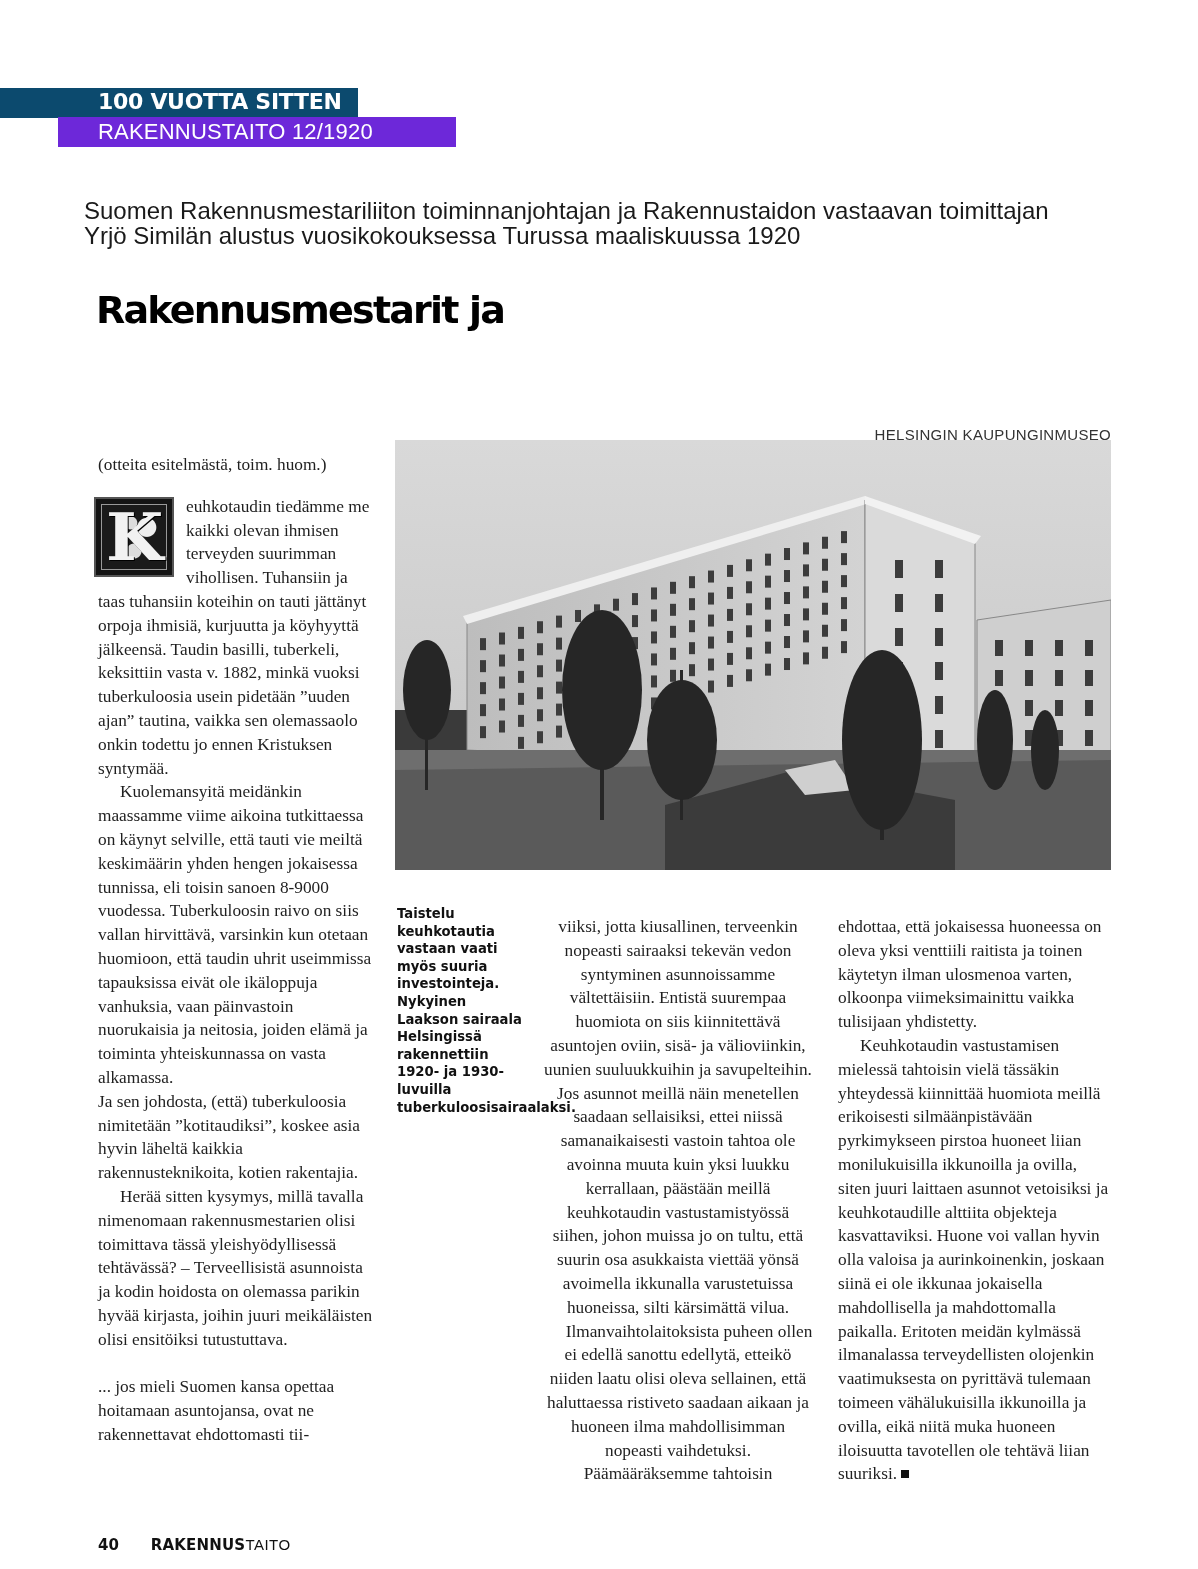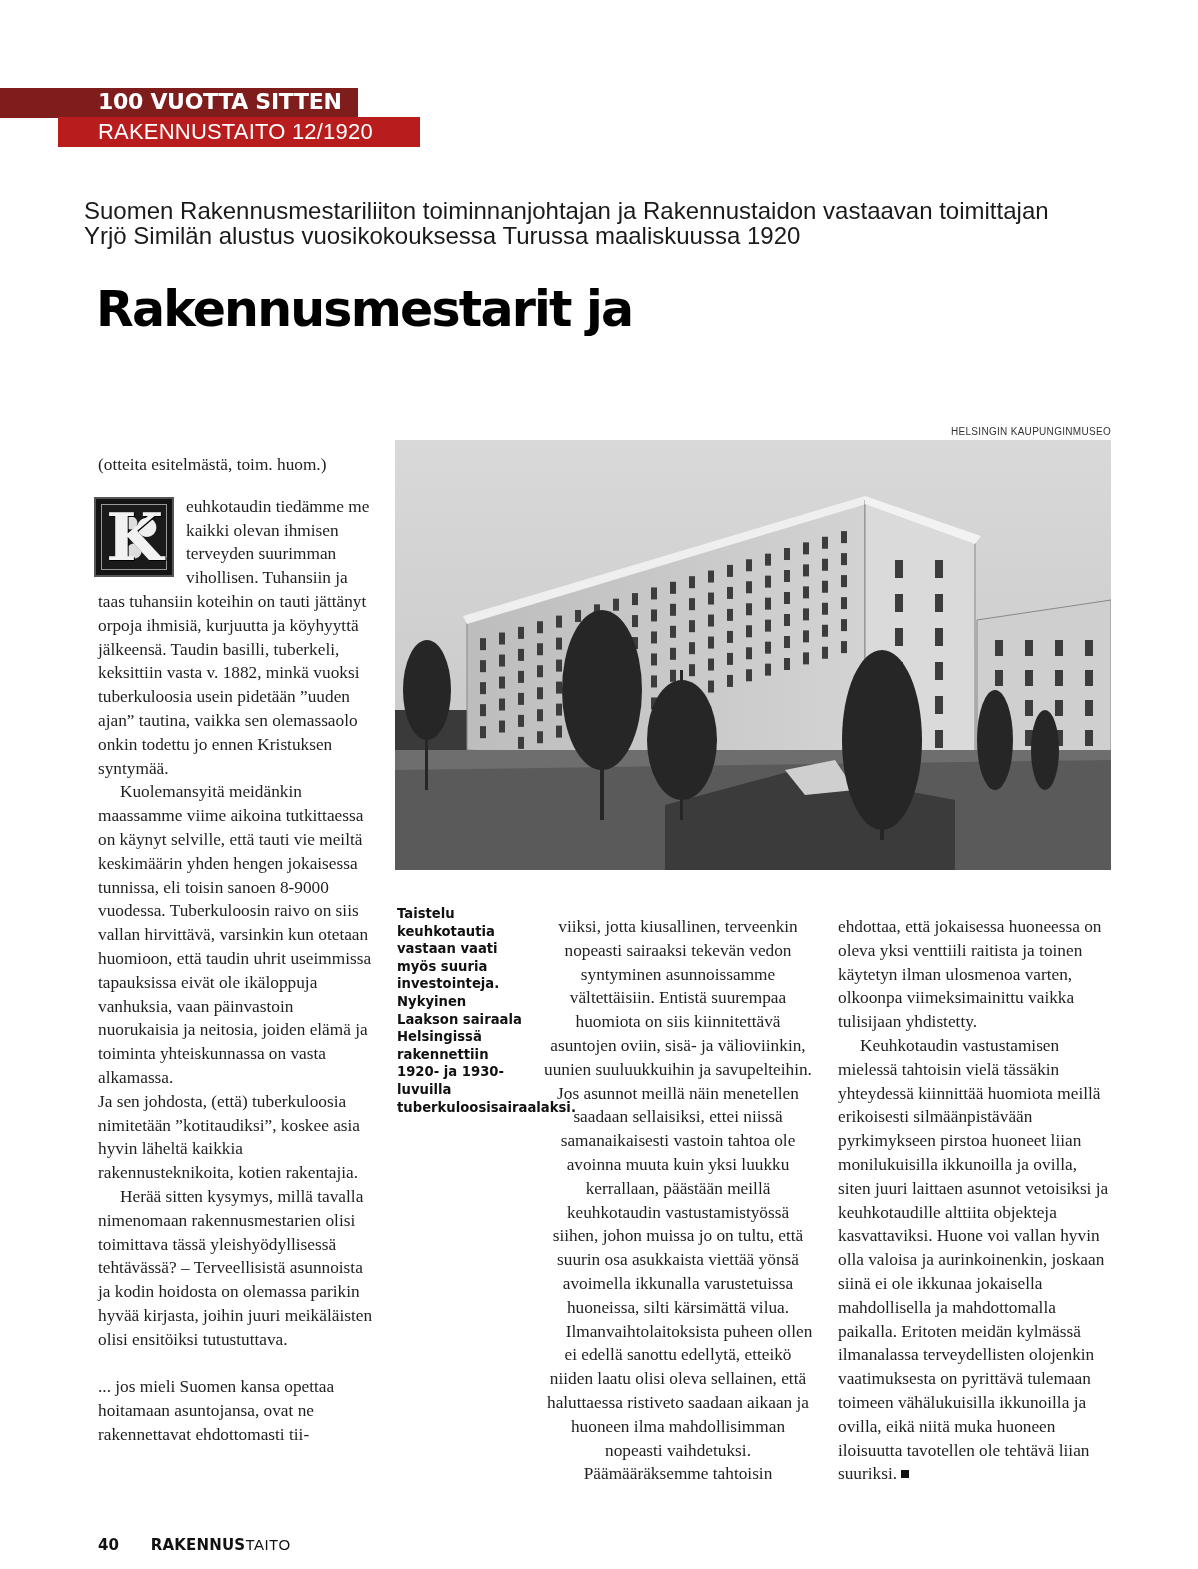--- a/index.html
+++ b/index.html
@@ -1,31 +1,31 @@
 <!DOCTYPE html>
 <html><head>
 <meta charset="utf-8">
 <style>
   html, body { margin: 0; padding: 0; background: #ffffff; }
   body { width: 1198px; height: 1569px; position: relative; overflow: hidden; color: #1a1a1a; }
 
   
-  .banner-top { position: absolute; left: 0; top: 88px; width: 358px; height: 30px; background: #7f1d1d; }
+  .banner-top { position: absolute; left: 0; top: 88px; width: 358px; height: 30px; background: #0c4a6e; }
   .banner-top span { position: absolute; left: 98px; top: 1px; font-family: "DejaVu Sans", sans-serif; font-weight: bold; font-size: 22px; color: #fff; letter-spacing: -0.3px; }
-  .banner-bottom { position: absolute; left: 58px; top: 117px; width: 362px; height: 30px; background: #b91c1c; }
+  .banner-bottom { position: absolute; left: 58px; top: 117px; width: 398px; height: 30px; background: #6d28d9; }
   .banner-bottom span { position: absolute; left: 40px; top: 2px; font-family: "Liberation Sans", sans-serif; font-size: 22px; color: #fff; letter-spacing: 0.2px; }
 
   
   .lead { position: absolute; left: 84px; top: 198px; width: 1010px; font-family: "Liberation Sans", sans-serif; font-size: 24px; line-height: 25px; color: #1a1a1a; }
 
   
-  .headline { position: absolute; left: 96px; top: 276px; width: 1020px; font-family: "DejaVu Sans", sans-serif; font-weight: bold; font-size: 49px; line-height: 68px; letter-spacing: -1.8px; color: #000; }
-
-  
-  .credit { position: absolute; right: 87px; top: 426px; font-family: "Liberation Sans", sans-serif; font-size: 10px; color: #333; letter-spacing: 0.3px; }
+  .headline { position: absolute; left: 96px; top: 276px; width: 1020px; font-family: "DejaVu Sans", sans-serif; font-weight: bold; font-size: 38px; line-height: 68px; letter-spacing: -1.8px; color: #000; }
+
+  
+  .credit { position: absolute; right: 87px; top: 426px; font-family: "Liberation Sans", sans-serif; font-size: 15px; color: #333; letter-spacing: 0.3px; }
 
   
   .photo { position: absolute; left: 395px; top: 440px; width: 716px; height: 430px; overflow: hidden; background: #cfcfcf; }
   .photo svg { display: block; }
 
   
   .col { position: absolute; font-family: "Liberation Serif", serif; font-size: 17.3px; line-height: 23.8px; color: #1f1f1f; margin-top: 12px; }
   .col p { margin: 0; }
   .col p.indent { text-indent: 22px; }
   .col1 { left: 98px; top: 441px; width: 275px; }

